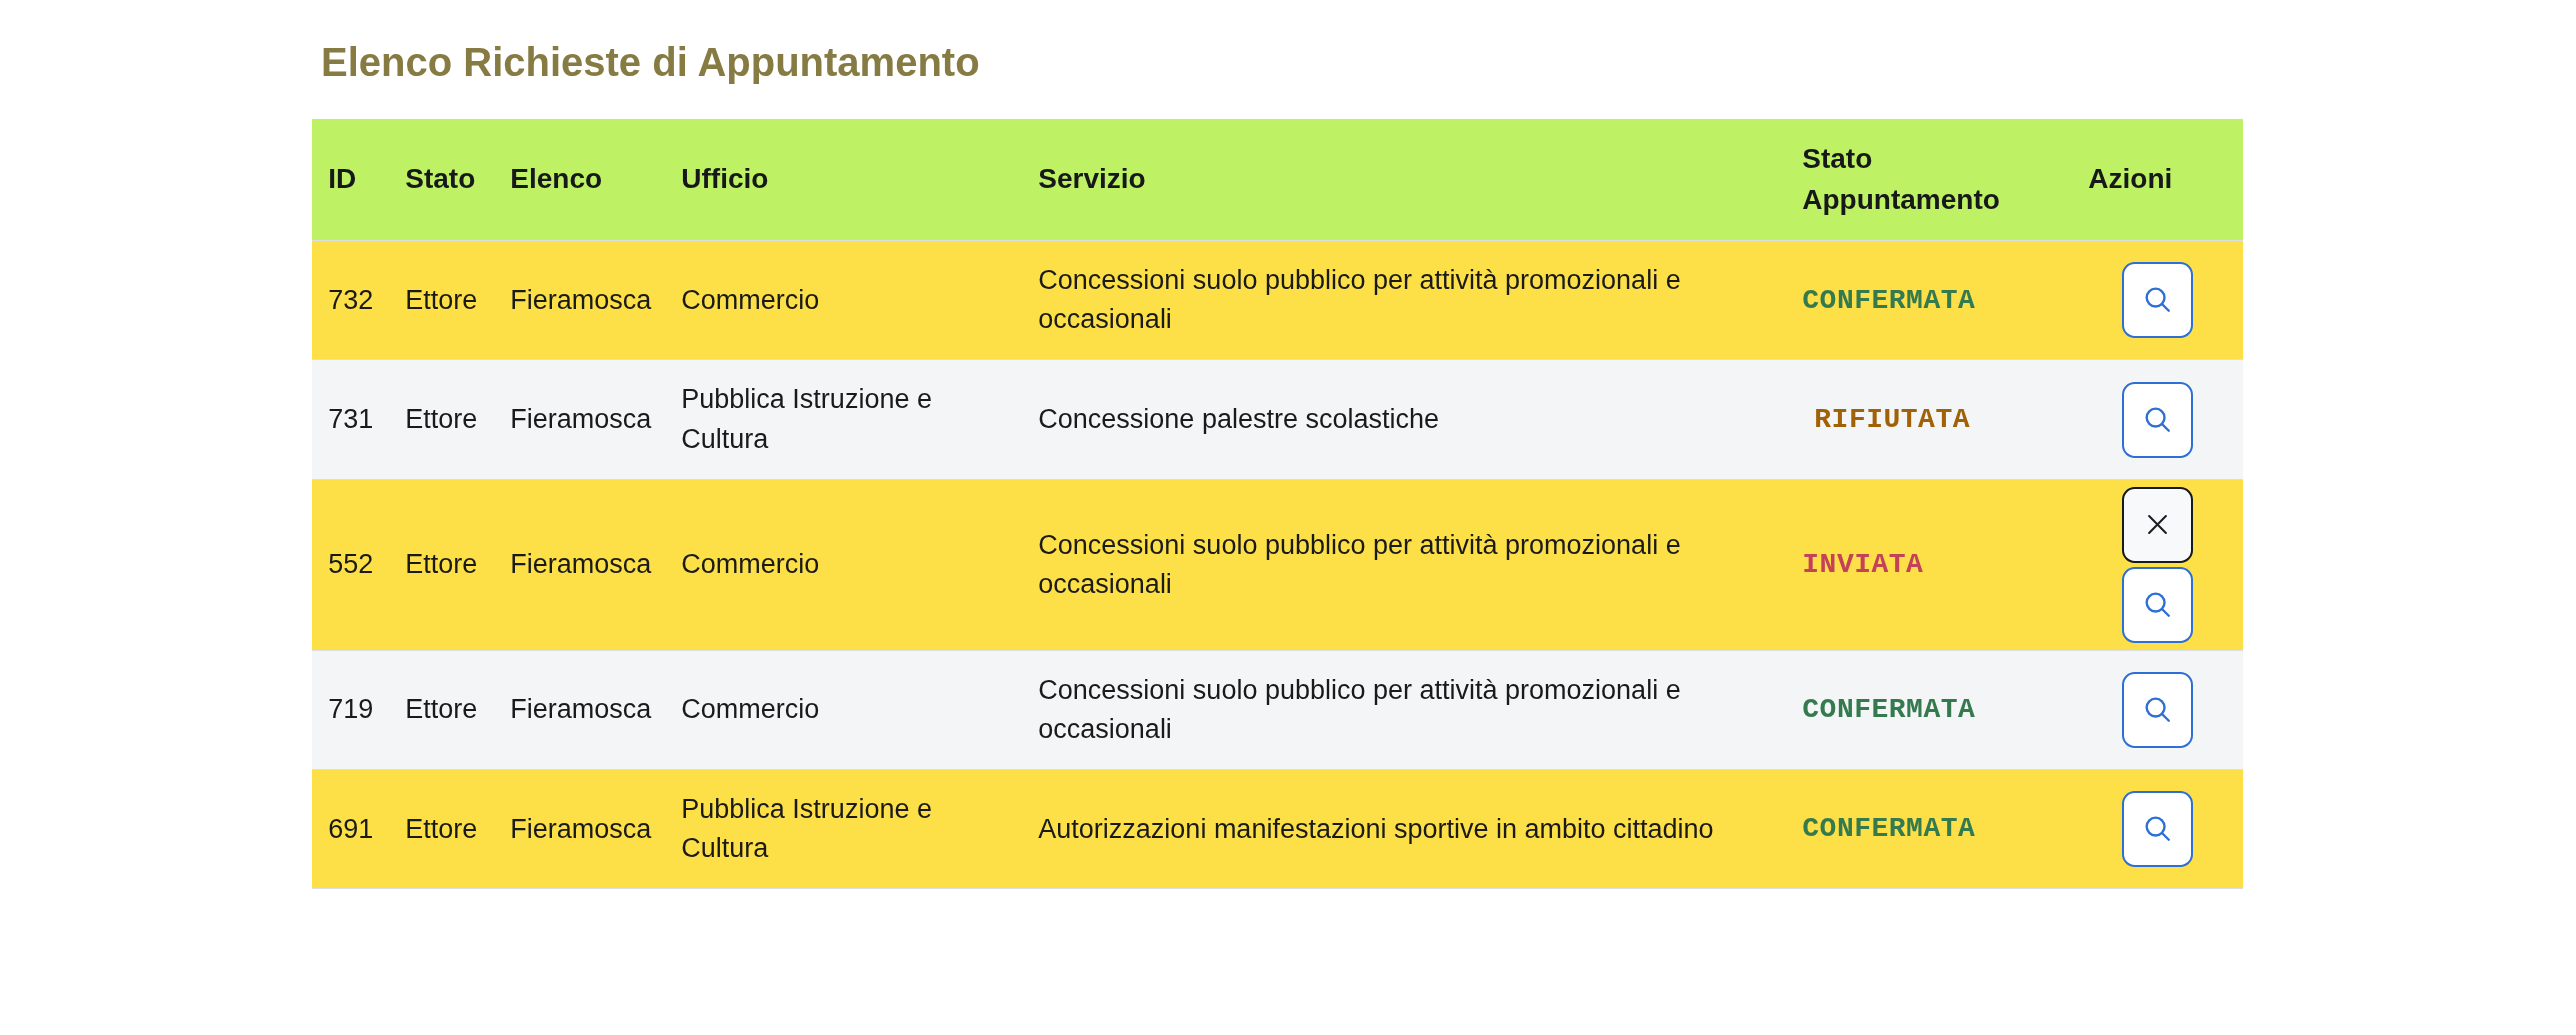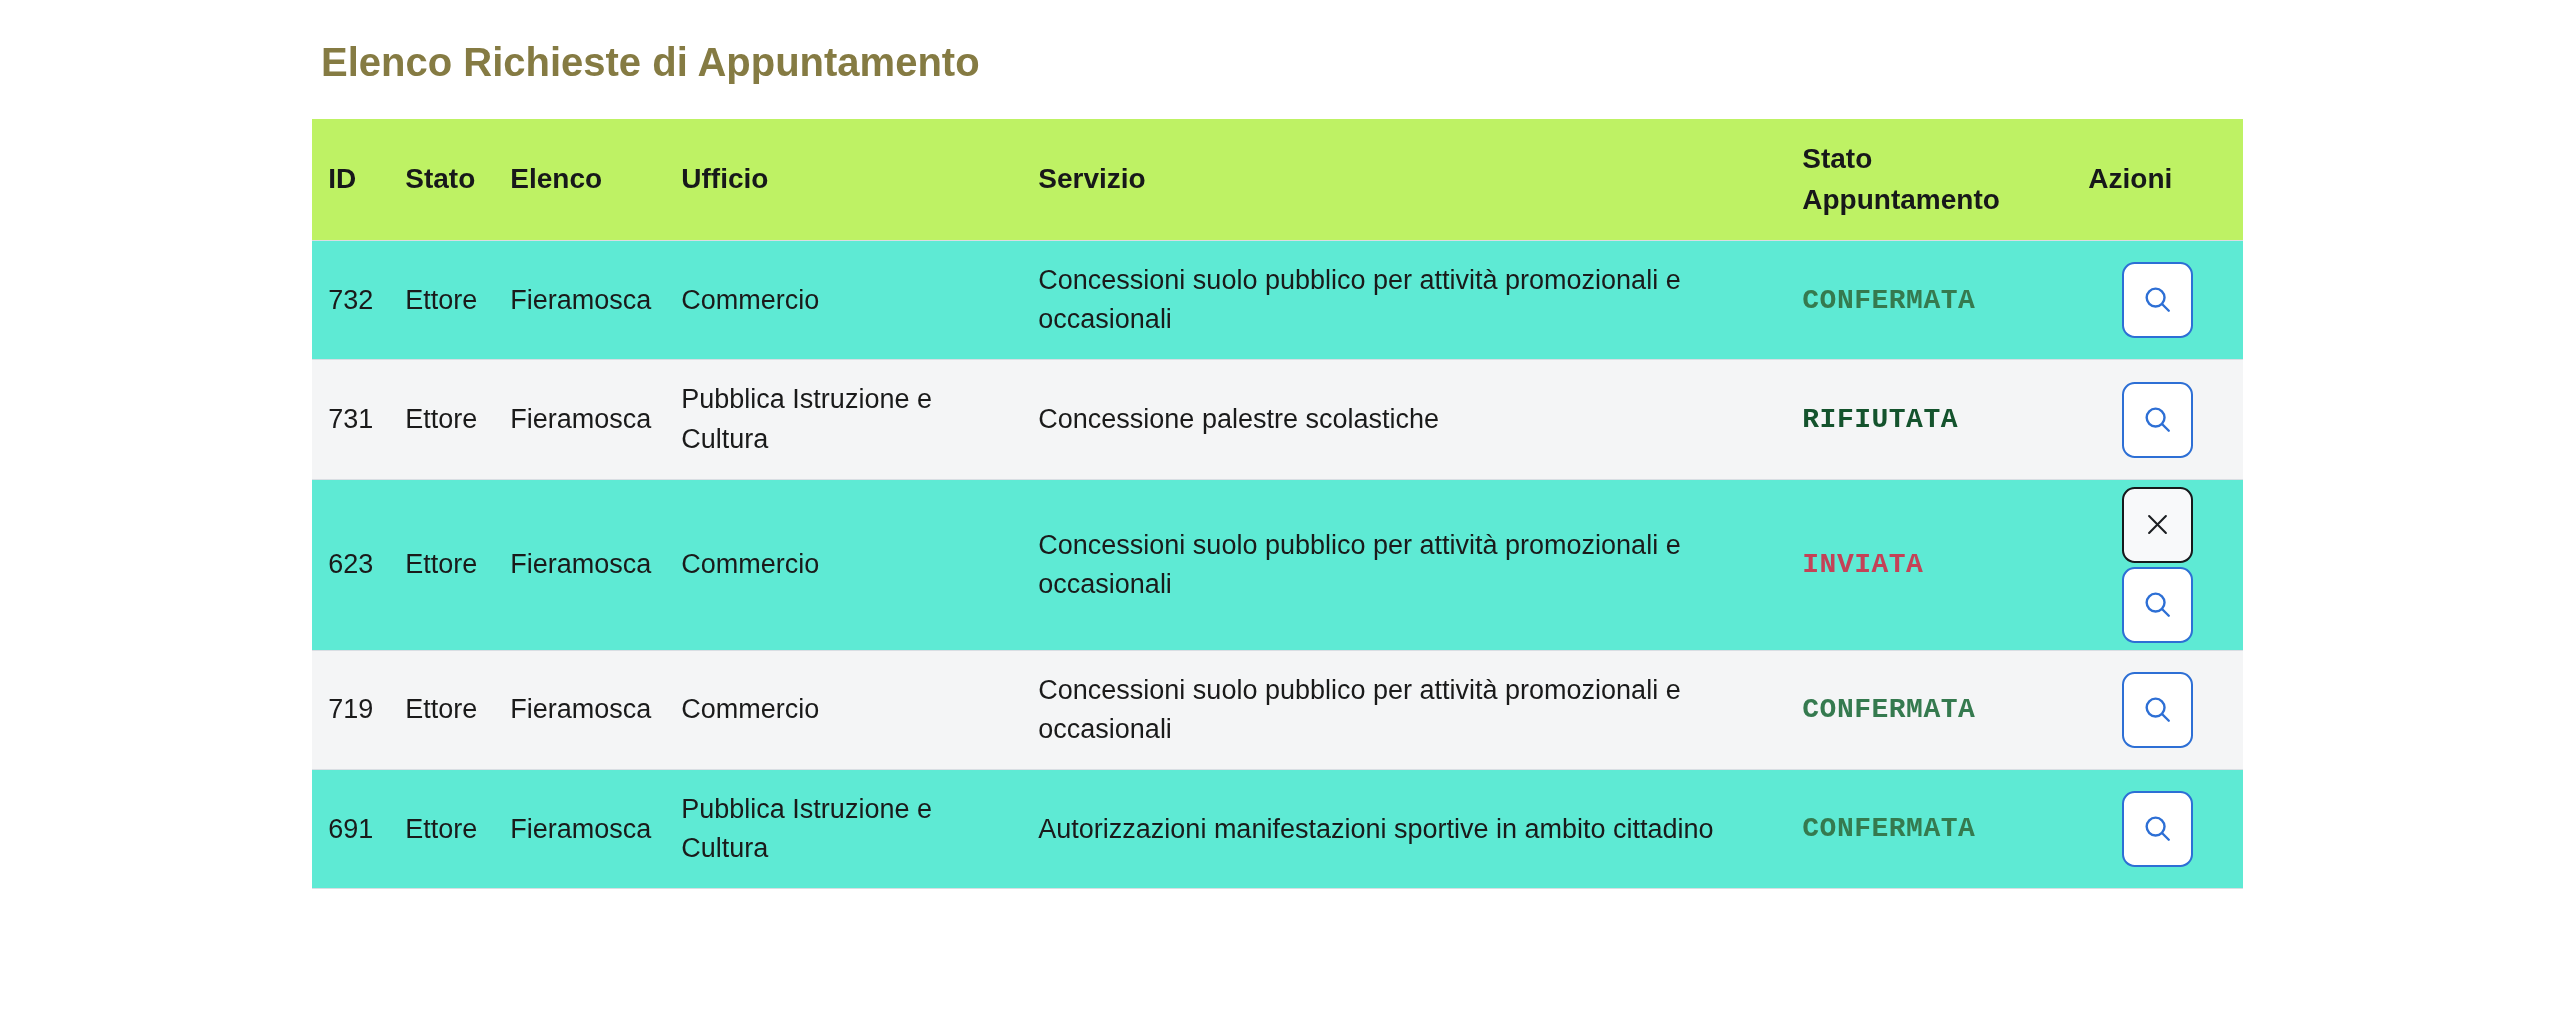--- a/index.html
+++ b/index.html
@@ -25,21 +25,21 @@
     margin-left: 312px;
     width: 1931px;
     font-size: 27px;
   }
   thead tr {
     background: #bef264;
     border-bottom: 1.8px solid #d9dee3;
   }
   tbody tr {
     border-bottom: 1.8px solid #d9dee3;
-    background: #5eead4;
+    background: #fde047;
   }
   tbody tr.striped {
     background: #f4f5f6;
   }
   th {
     text-align: left;
     font-size: 28px;
     font-weight: bold;
     padding: 20px 16.3px;
     vertical-align: middle;
@@ -56,21 +56,21 @@
     text-align: center;
   }
   .status {
     font-weight: bold;
     font-size: 28px;
     letter-spacing: 0.5px;
     white-space: nowrap;
     font-family: Liberation Mono, monospace;
   }
   .status-confirmed { color: #357a4f; }
-  .status-rejected  { color: #14532d; }
+  .status-rejected  { color: #a16207; margin-left: 12px; }
   .status-sent      { color: #c44257; }
   .btn {
     width: 71px;
     height: 76px;
     border-radius: 12.7px;
     background: #ffffff;
     display: inline-flex;
     align-items: center;
     justify-content: center;
     cursor: pointer;
@@ -156,21 +156,21 @@
           <button class="btn btn-view">
             <svg class="icon" width="34" height="34" viewBox="0 0 24 24">
               <circle cx="10.3" cy="10.3" r="6.3" fill="none" stroke="currentColor" stroke-width="1.7"></circle>
               <line x1="15" y1="15" x2="19.6" y2="19.6" stroke="currentColor" stroke-width="1.7" stroke-linecap="round"></line>
             </svg>
           </button>
         </td>
       </tr>
 
       <tr>
-        <td>623</td>
+        <td>552</td>
         <td>Ettore</td>
         <td>Fieramosca</td>
         <td>Commercio</td>
         <td>Concessioni suolo pubblico per attività promozionali e occasionali</td>
         <td>
           <span class="status status-sent">INVIATA</span>
         </td>
         <td class="actions">
           <span class="action-stack">
             <button class="btn btn-cancel">

